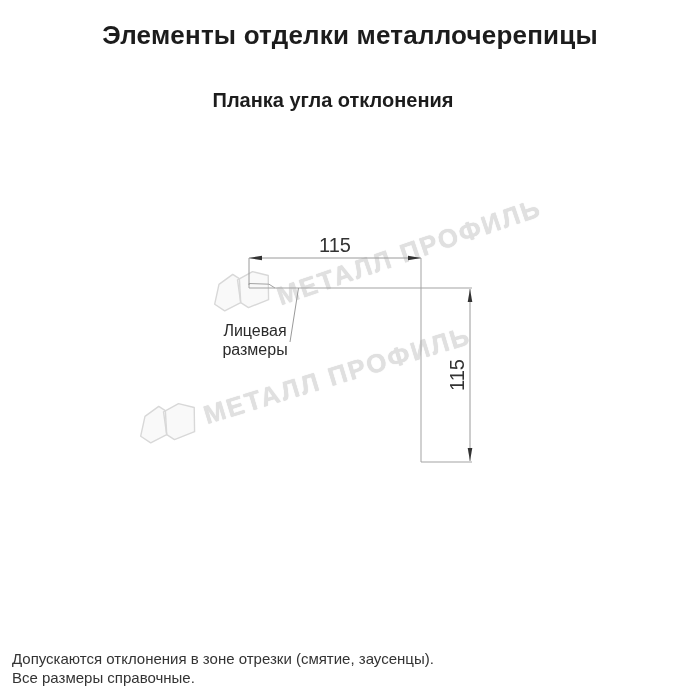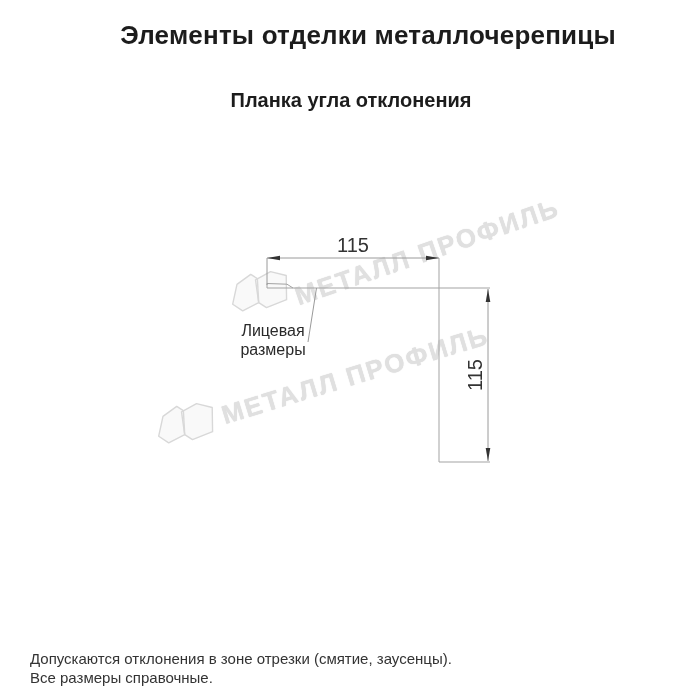--- a/index.html
+++ b/index.html
@@ -1,19 +1,18 @@
 <!DOCTYPE html>
 <html><head>
 <meta charset="utf-8">
 <style>
   html,body{margin:0;padding:0;background:#ffffff;}
   #canvas{
     position:relative;width:640px;height:700px;background:#ffffff;overflow:hidden;
     font-family:"Liberation Sans", sans-serif;
-    margin-left:18px;
   }
   .page-title{
     position:absolute;top:20px;left:0;width:700px;text-align:center;
     font-size:26px;font-weight:bold;color:#1c1c1c;letter-spacing:0.2px;
   }
   .product-block{
     position:absolute;top:84px;left:0;width:666px;text-align:center;
     font-weight:bold;color:#1c1c1c;
   }
   .product-name{font-size:20px;line-height:33px;}

